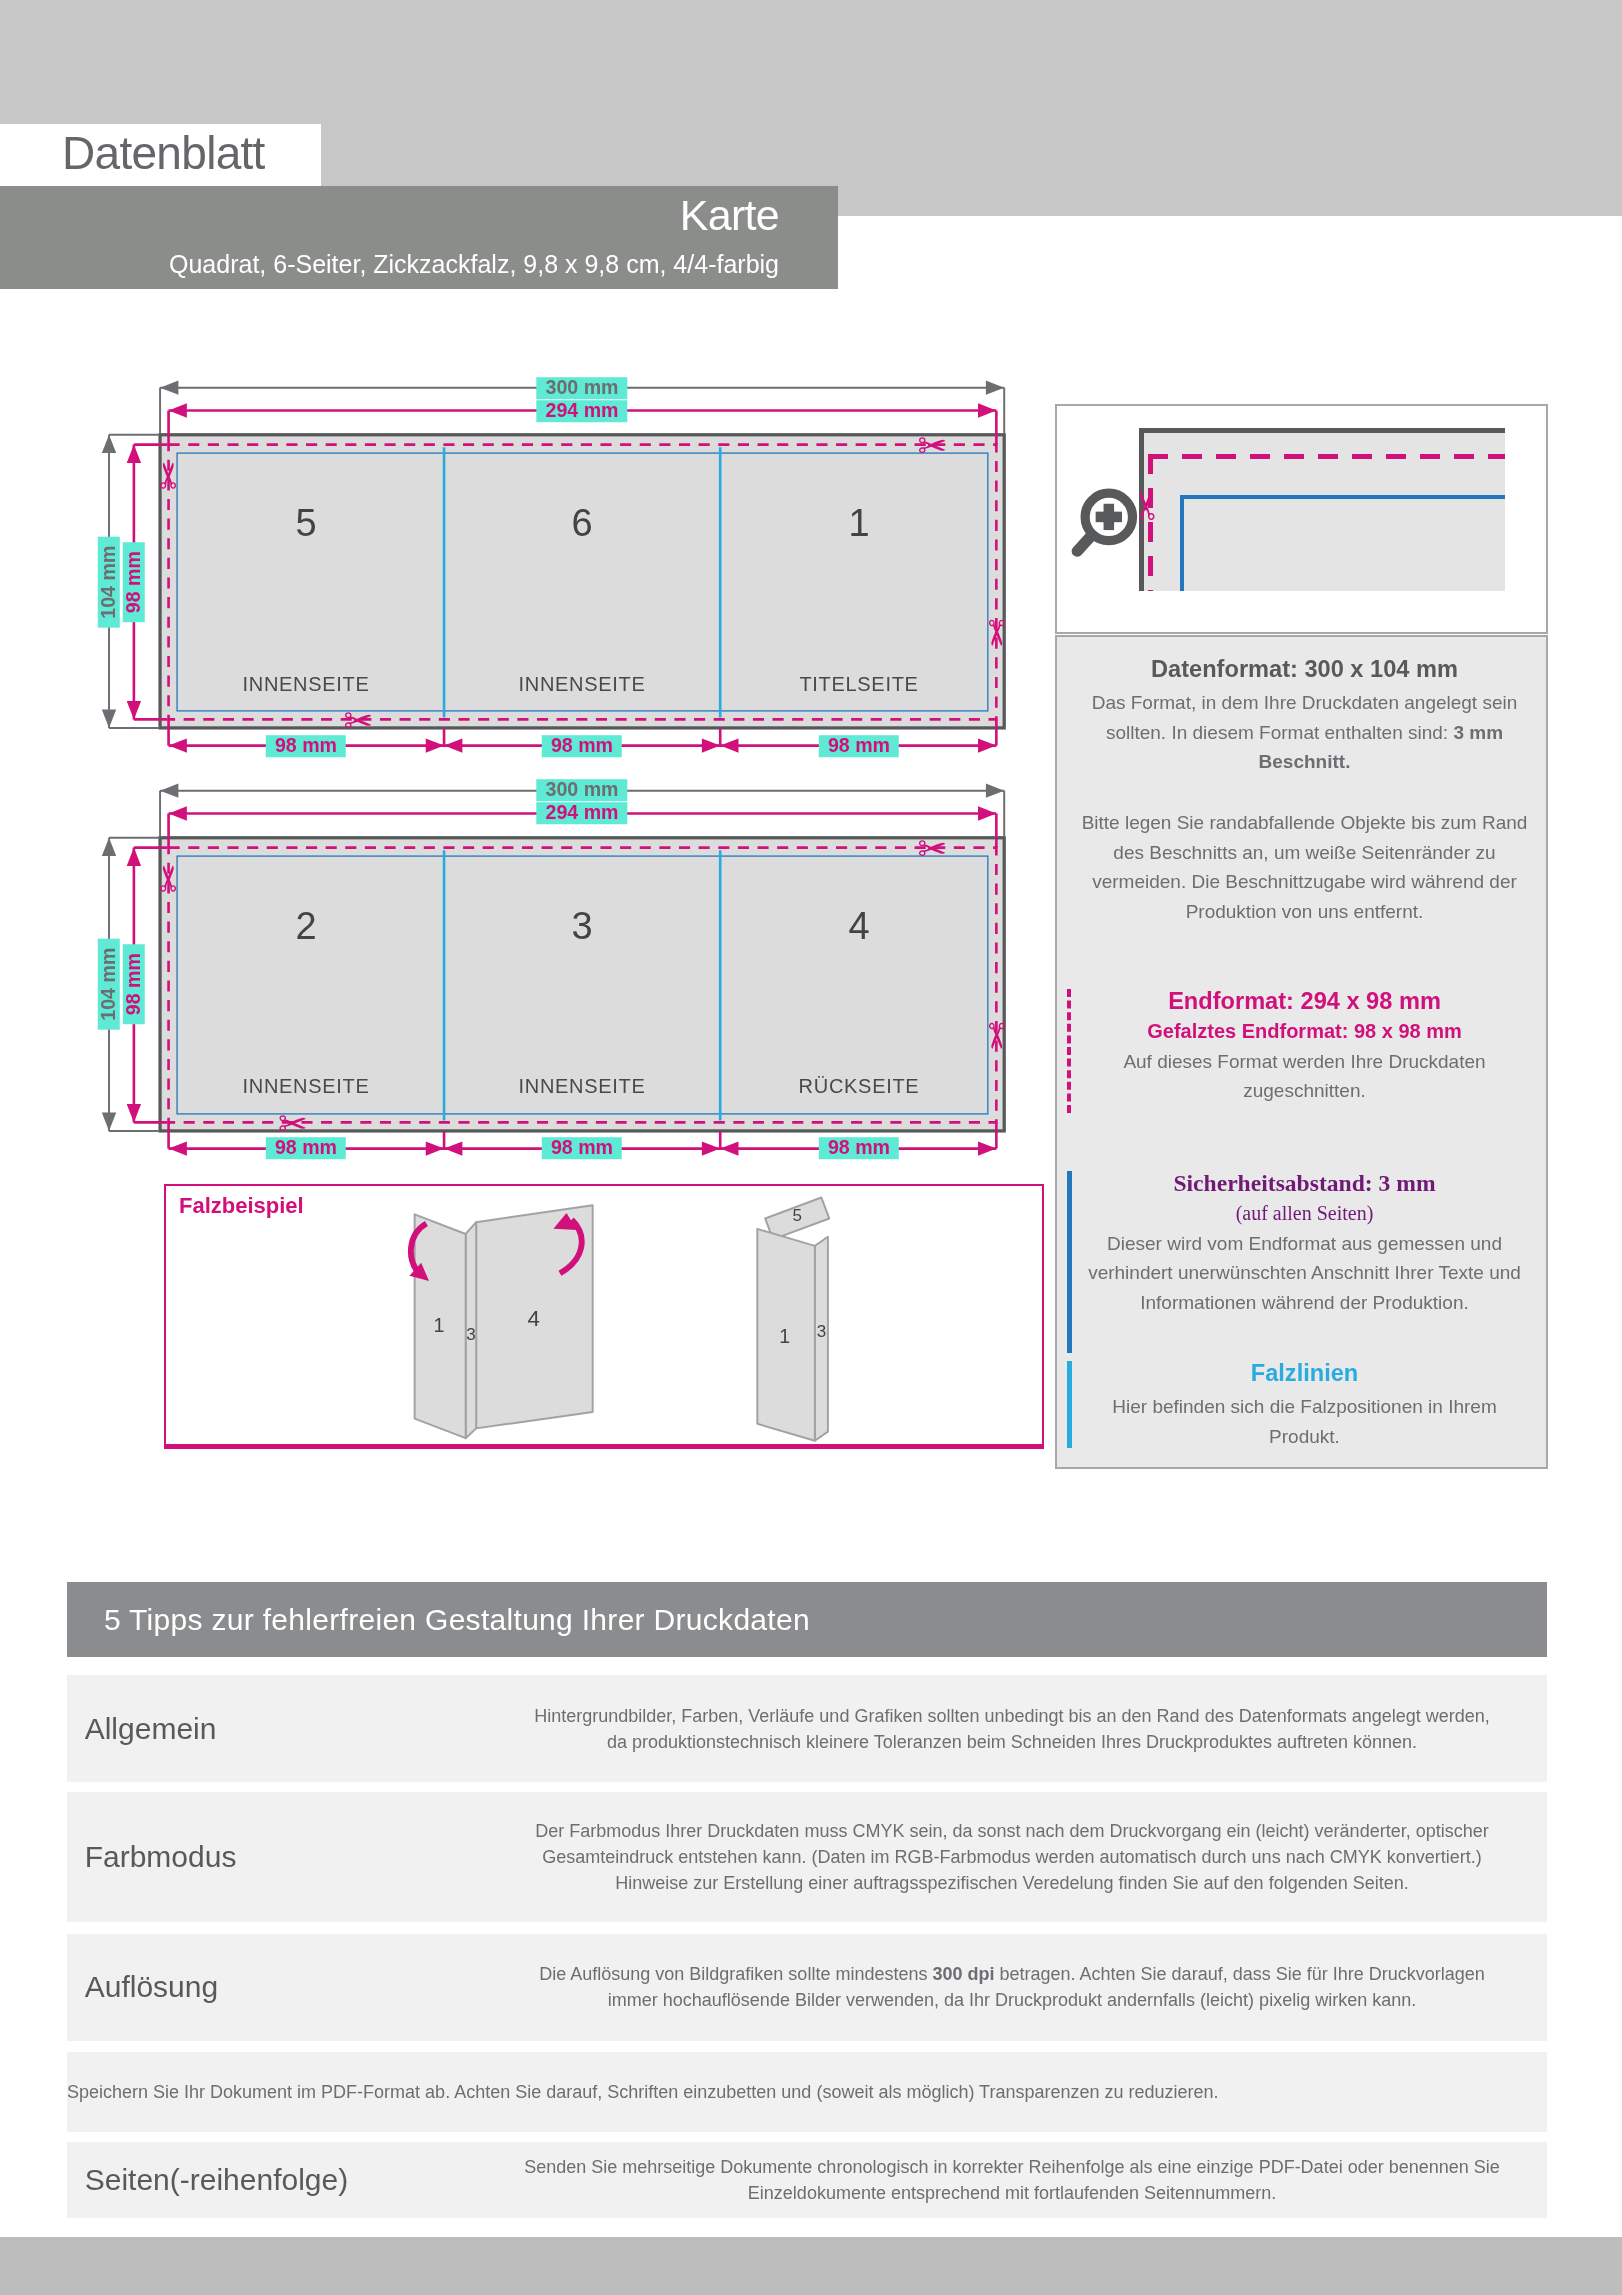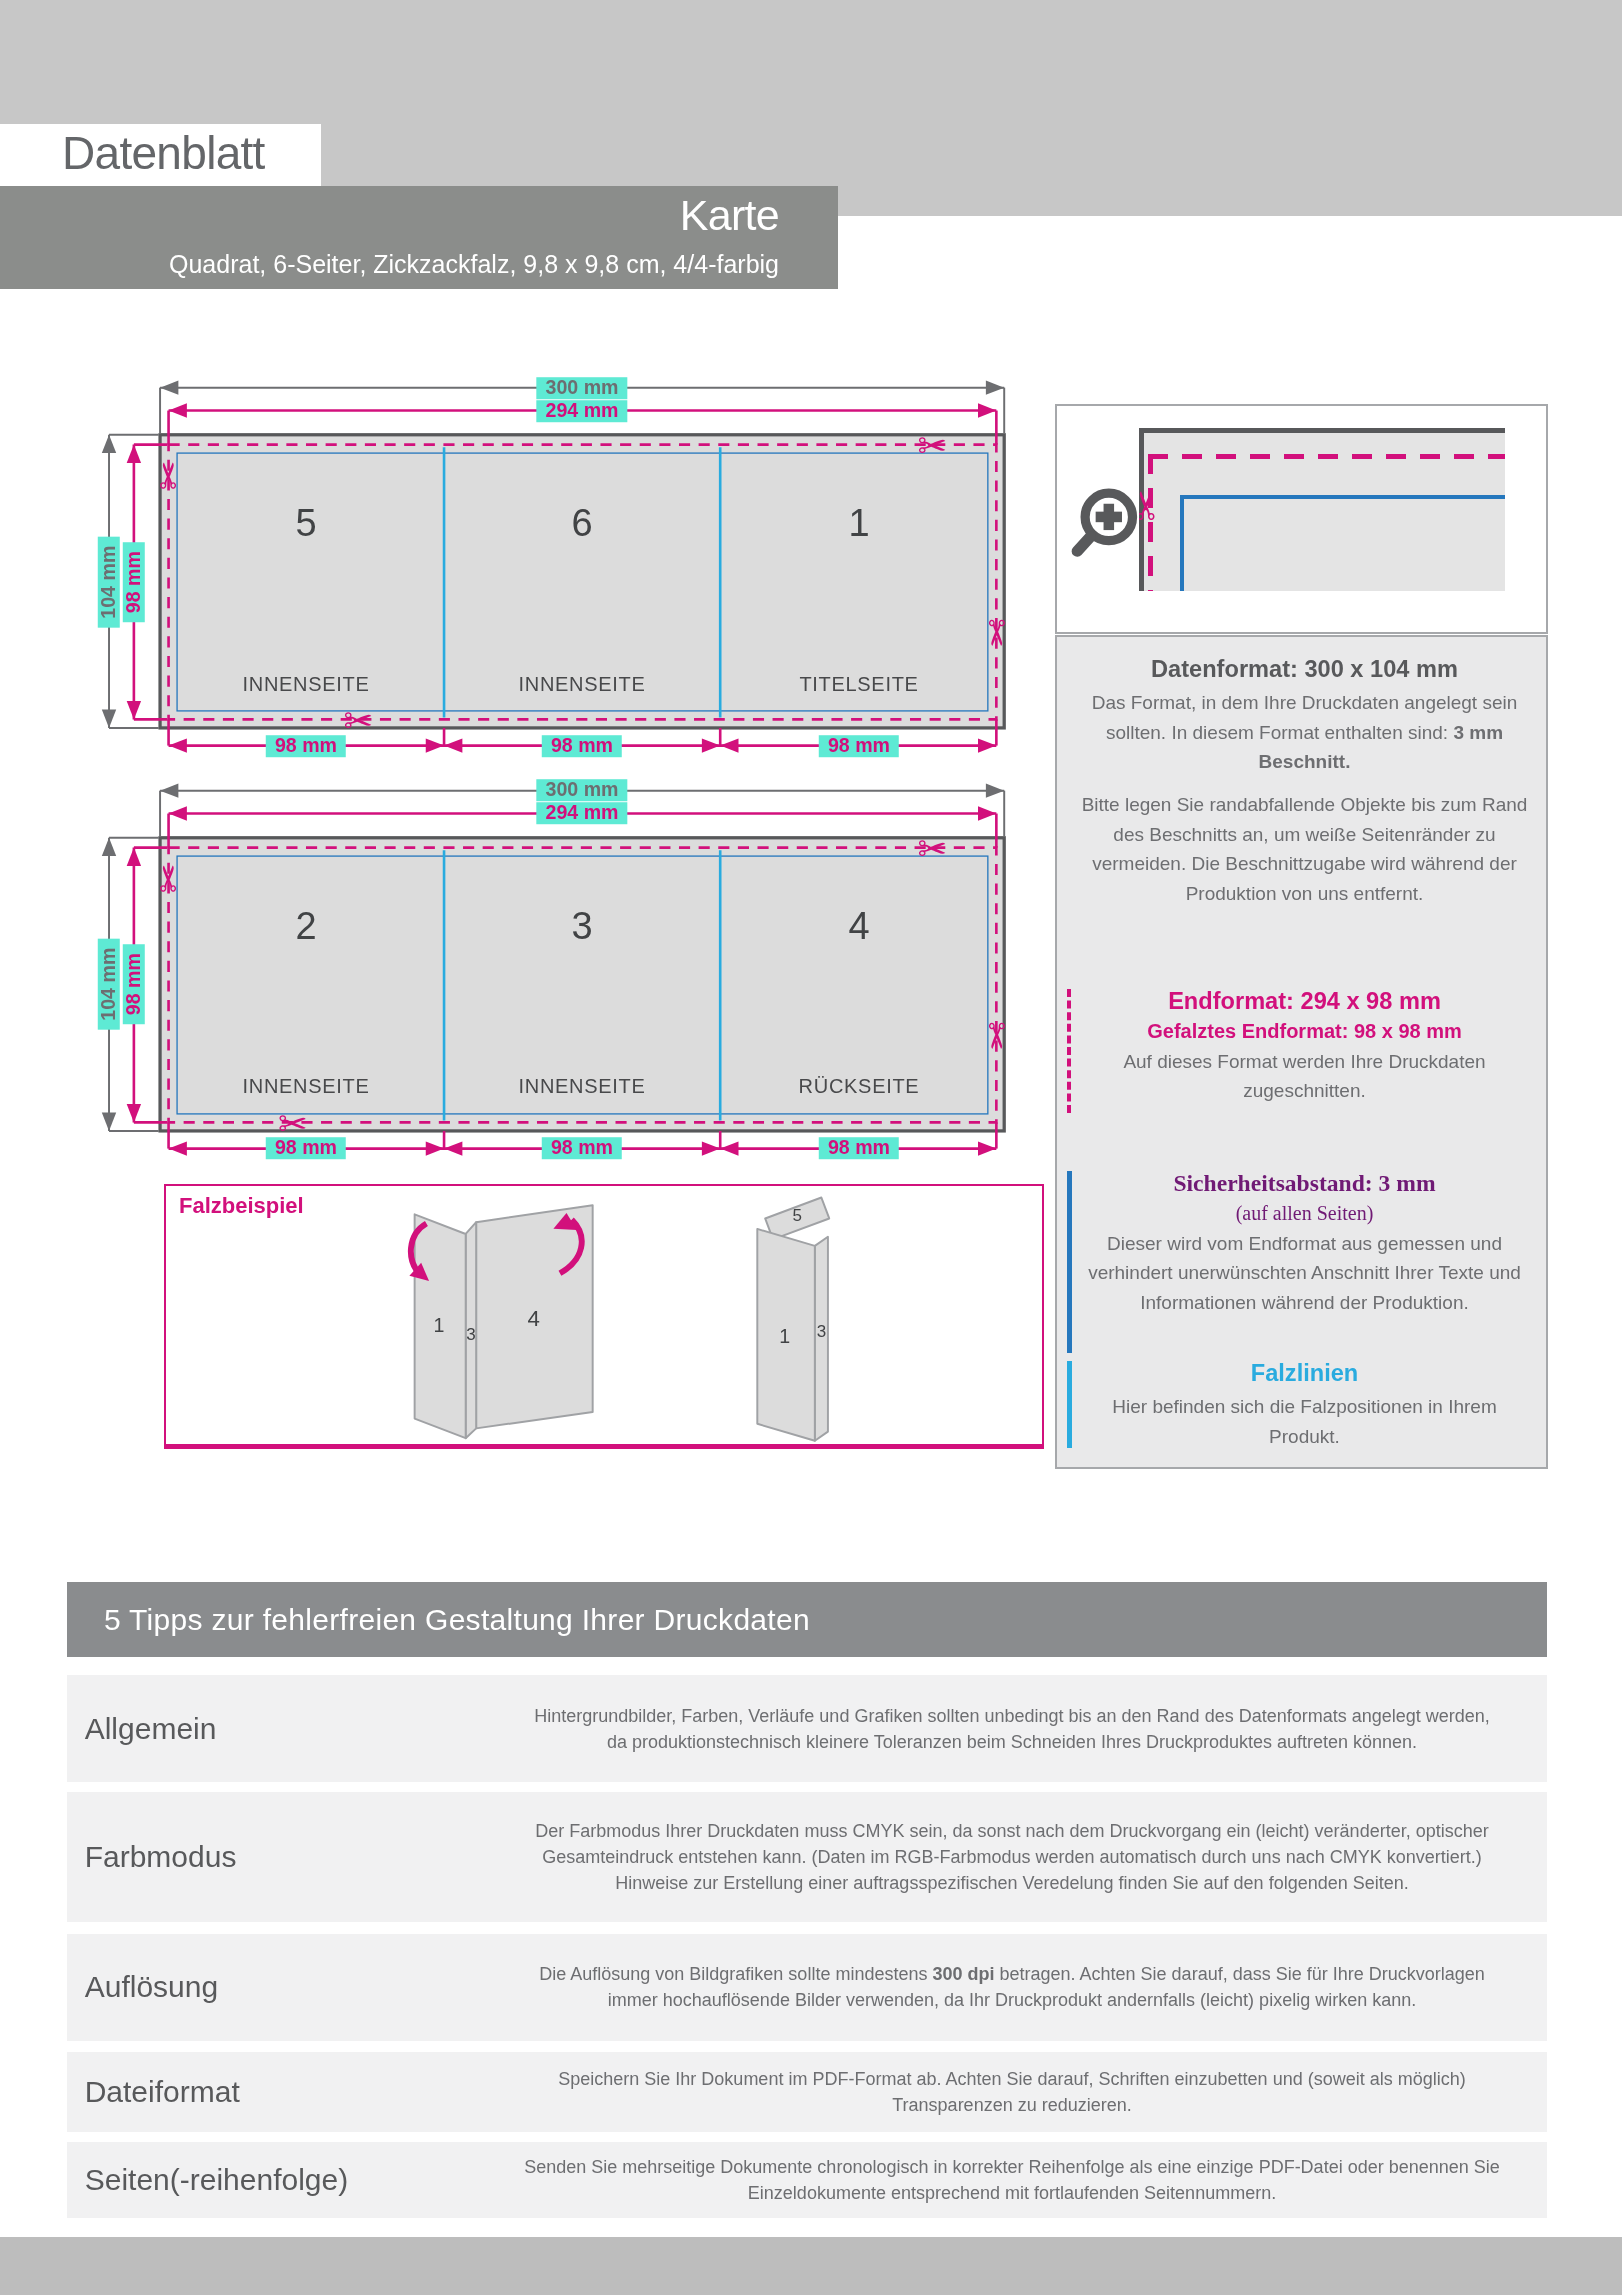--- a/index.html
+++ b/index.html
@@ -276,21 +276,21 @@
       <div class="d-blue-v"></div>
       <span class="d-scissors">✂</span>
     </div>
   </div>
 
   <div class="side-gray"></div>
 
   <div class="side-sec" style="top:656px">
     <h3 class="h-dark">Datenformat: 300 x 104 mm</h3>
     <p>Das Format, in dem Ihre Druckdaten angelegt sein sollten. In diesem Format enthalten sind: <b>3 mm Beschnitt.</b></p>
-    <p style="margin-top:14px">Bitte legen Sie randabfallende Objekte bis zum Rand des Beschnitts an, um weiße Seitenränder zu vermeiden. Die Beschnittzugabe wird während der Produktion von uns entfernt.</p>
+    <p style="margin-top:32px">Bitte legen Sie randabfallende Objekte bis zum Rand des Beschnitts an, um weiße Seitenränder zu vermeiden. Die Beschnittzugabe wird während der Produktion von uns entfernt.</p>
   </div>
 
   <div class="bar bar-dash" style="top:989px; height:124px"></div>
   <div class="side-sec" style="top:988px">
     <h3 class="h-pink">Endformat: 294 x 98 mm</h3>
     <h4 class="h-pink">Gefalztes Endformat: 98 x 98 mm</h4>
     <p>Auf dieses Format werden Ihre Druckdaten zugeschnitten.</p>
   </div>
 
   <div class="bar bar-blue" style="top:1171px; height:182px"></div>
@@ -323,21 +323,20 @@
           <span>Der Farbmodus Ihrer Druckdaten muss CMYK sein, da sonst nach dem Druckvorgang ein (leicht) veränderter, optischer Gesamteindruck entstehen kann. (Daten im RGB-Farbmodus werden automatisch durch uns nach CMYK konvertiert.) Hinweise zur Erstellung einer auftragsspezifischen Veredelung finden Sie  auf den folgenden Seiten.</span>
         </div>
     </div>
     <div class="tip-row" style="height:107px; margin-bottom:11.8px">
       <div class="tip-label">Auflösung</div>
       <div class="tip-desc">
           <span>Die Auflösung von Bildgrafiken sollte mindestens <b>300 dpi</b> betragen. Achten Sie darauf, dass Sie für Ihre Druckvorlagen immer hochauflösende Bilder verwenden, da Ihr Druckprodukt andernfalls (leicht) pixelig wirken kann.</span>
         </div>
     </div>
     <div class="tip-row" style="height:80px; margin-bottom:9.2px">
-      <div class="tip-label">Dateiformat</div>
       <div class="tip-desc">
           <span>Speichern Sie Ihr Dokument im PDF-Format ab. Achten Sie darauf, Schriften einzubetten und (soweit als möglich) Transparenzen zu reduzieren.</span>
         </div>
     </div>
     <div class="tip-row" style="height:76px">
       <div class="tip-label">Seiten(-reihenfolge)</div>
       <div class="tip-desc">
           <span>Senden Sie mehrseitige Dokumente chronologisch in korrekter Reihenfolge als eine einzige PDF-Datei oder benennen Sie Einzeldokumente entsprechend mit fortlaufenden Seitennummern.</span>
         </div>
     </div>

